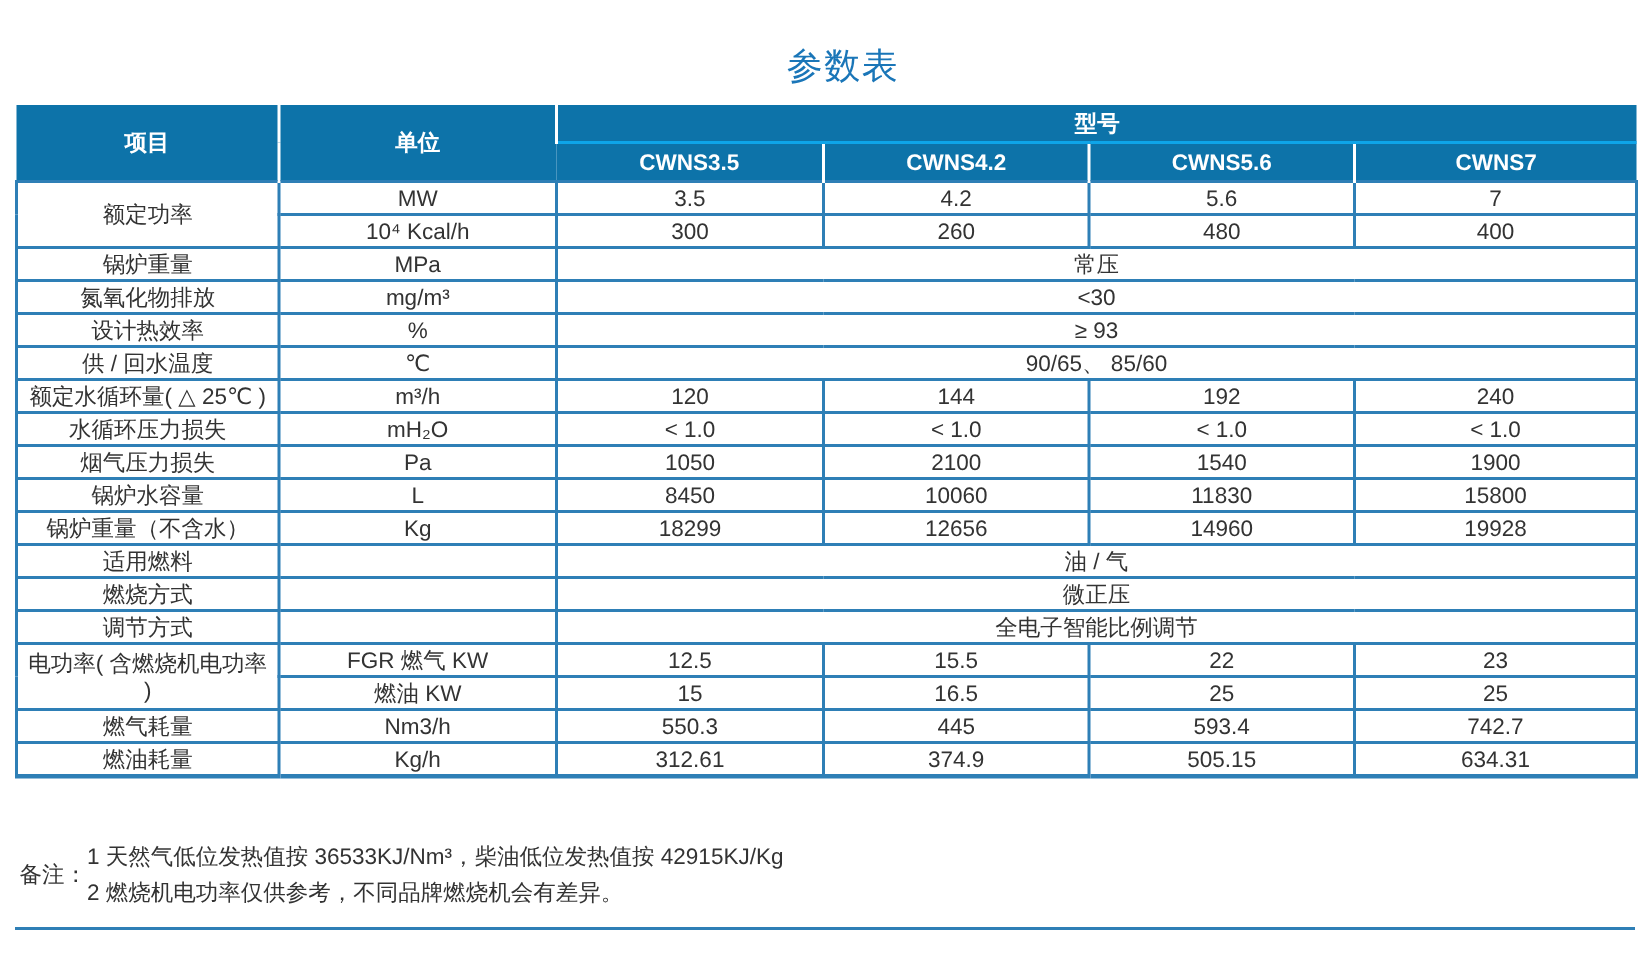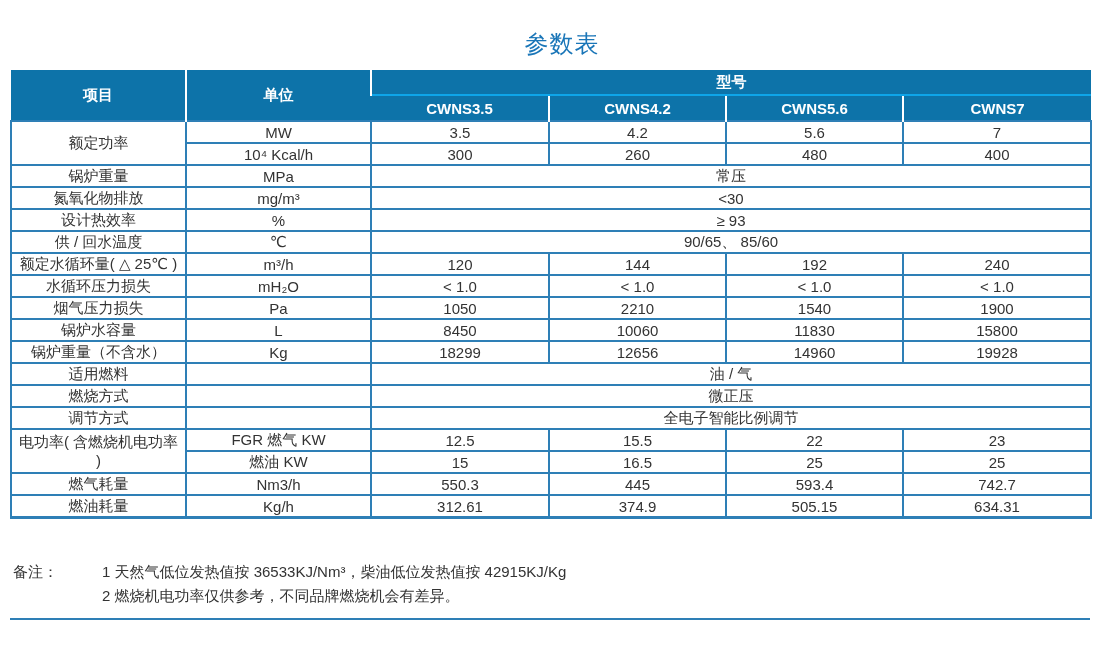--- a/index.html
+++ b/index.html
@@ -30,22 +30,22 @@
   thead tr.model-names th{border-top:2px solid #0ea5e9;height:24px;}
   thead tr.group-row th{height:24px;}
   tbody td{
     border:2px solid var(--grid);
     text-align:center;vertical-align:middle;
     height:20px;font-size:15px;padding:0 3px;background:#ffffff;
   }
   tbody tr:last-child td{border-bottom:3px solid var(--grid);}
   td.col-item{font-size:15px;}
   .notes{
-    position:absolute;left:13px;top:560px;display:flex;align-items:flex-start;
-    font-size:15px;line-height:24px;color:var(--text);gap:44px;
+    position:absolute;left:13px;top:560px;display:flex;align-items:center;
+    font-size:15px;line-height:24px;color:var(--text);
   }
   .notes .prefix{white-space:nowrap;}
   .notes .items div{white-space:nowrap;}
   .bottom-rule{
     position:absolute;left:10px;top:618px;width:1080px;height:2px;
     background:var(--grid);
   }
 </style>
 </head>
 <body>
@@ -123,21 +123,21 @@
         <td class="col-unit">mH₂O</td>
         <td>&lt; 1.0</td>
         <td>&lt; 1.0</td>
         <td>&lt; 1.0</td>
         <td>&lt; 1.0</td>
       </tr>
       <tr>
         <td class="col-item">烟气压力损失</td>
         <td class="col-unit">Pa</td>
         <td>1050</td>
-        <td>2210</td>
+        <td>2100</td>
         <td>1540</td>
         <td>1900</td>
       </tr>
       <tr>
         <td class="col-item">锅炉水容量</td>
         <td class="col-unit">L</td>
         <td>8450</td>
         <td>10060</td>
         <td>11830</td>
         <td>15800</td>

